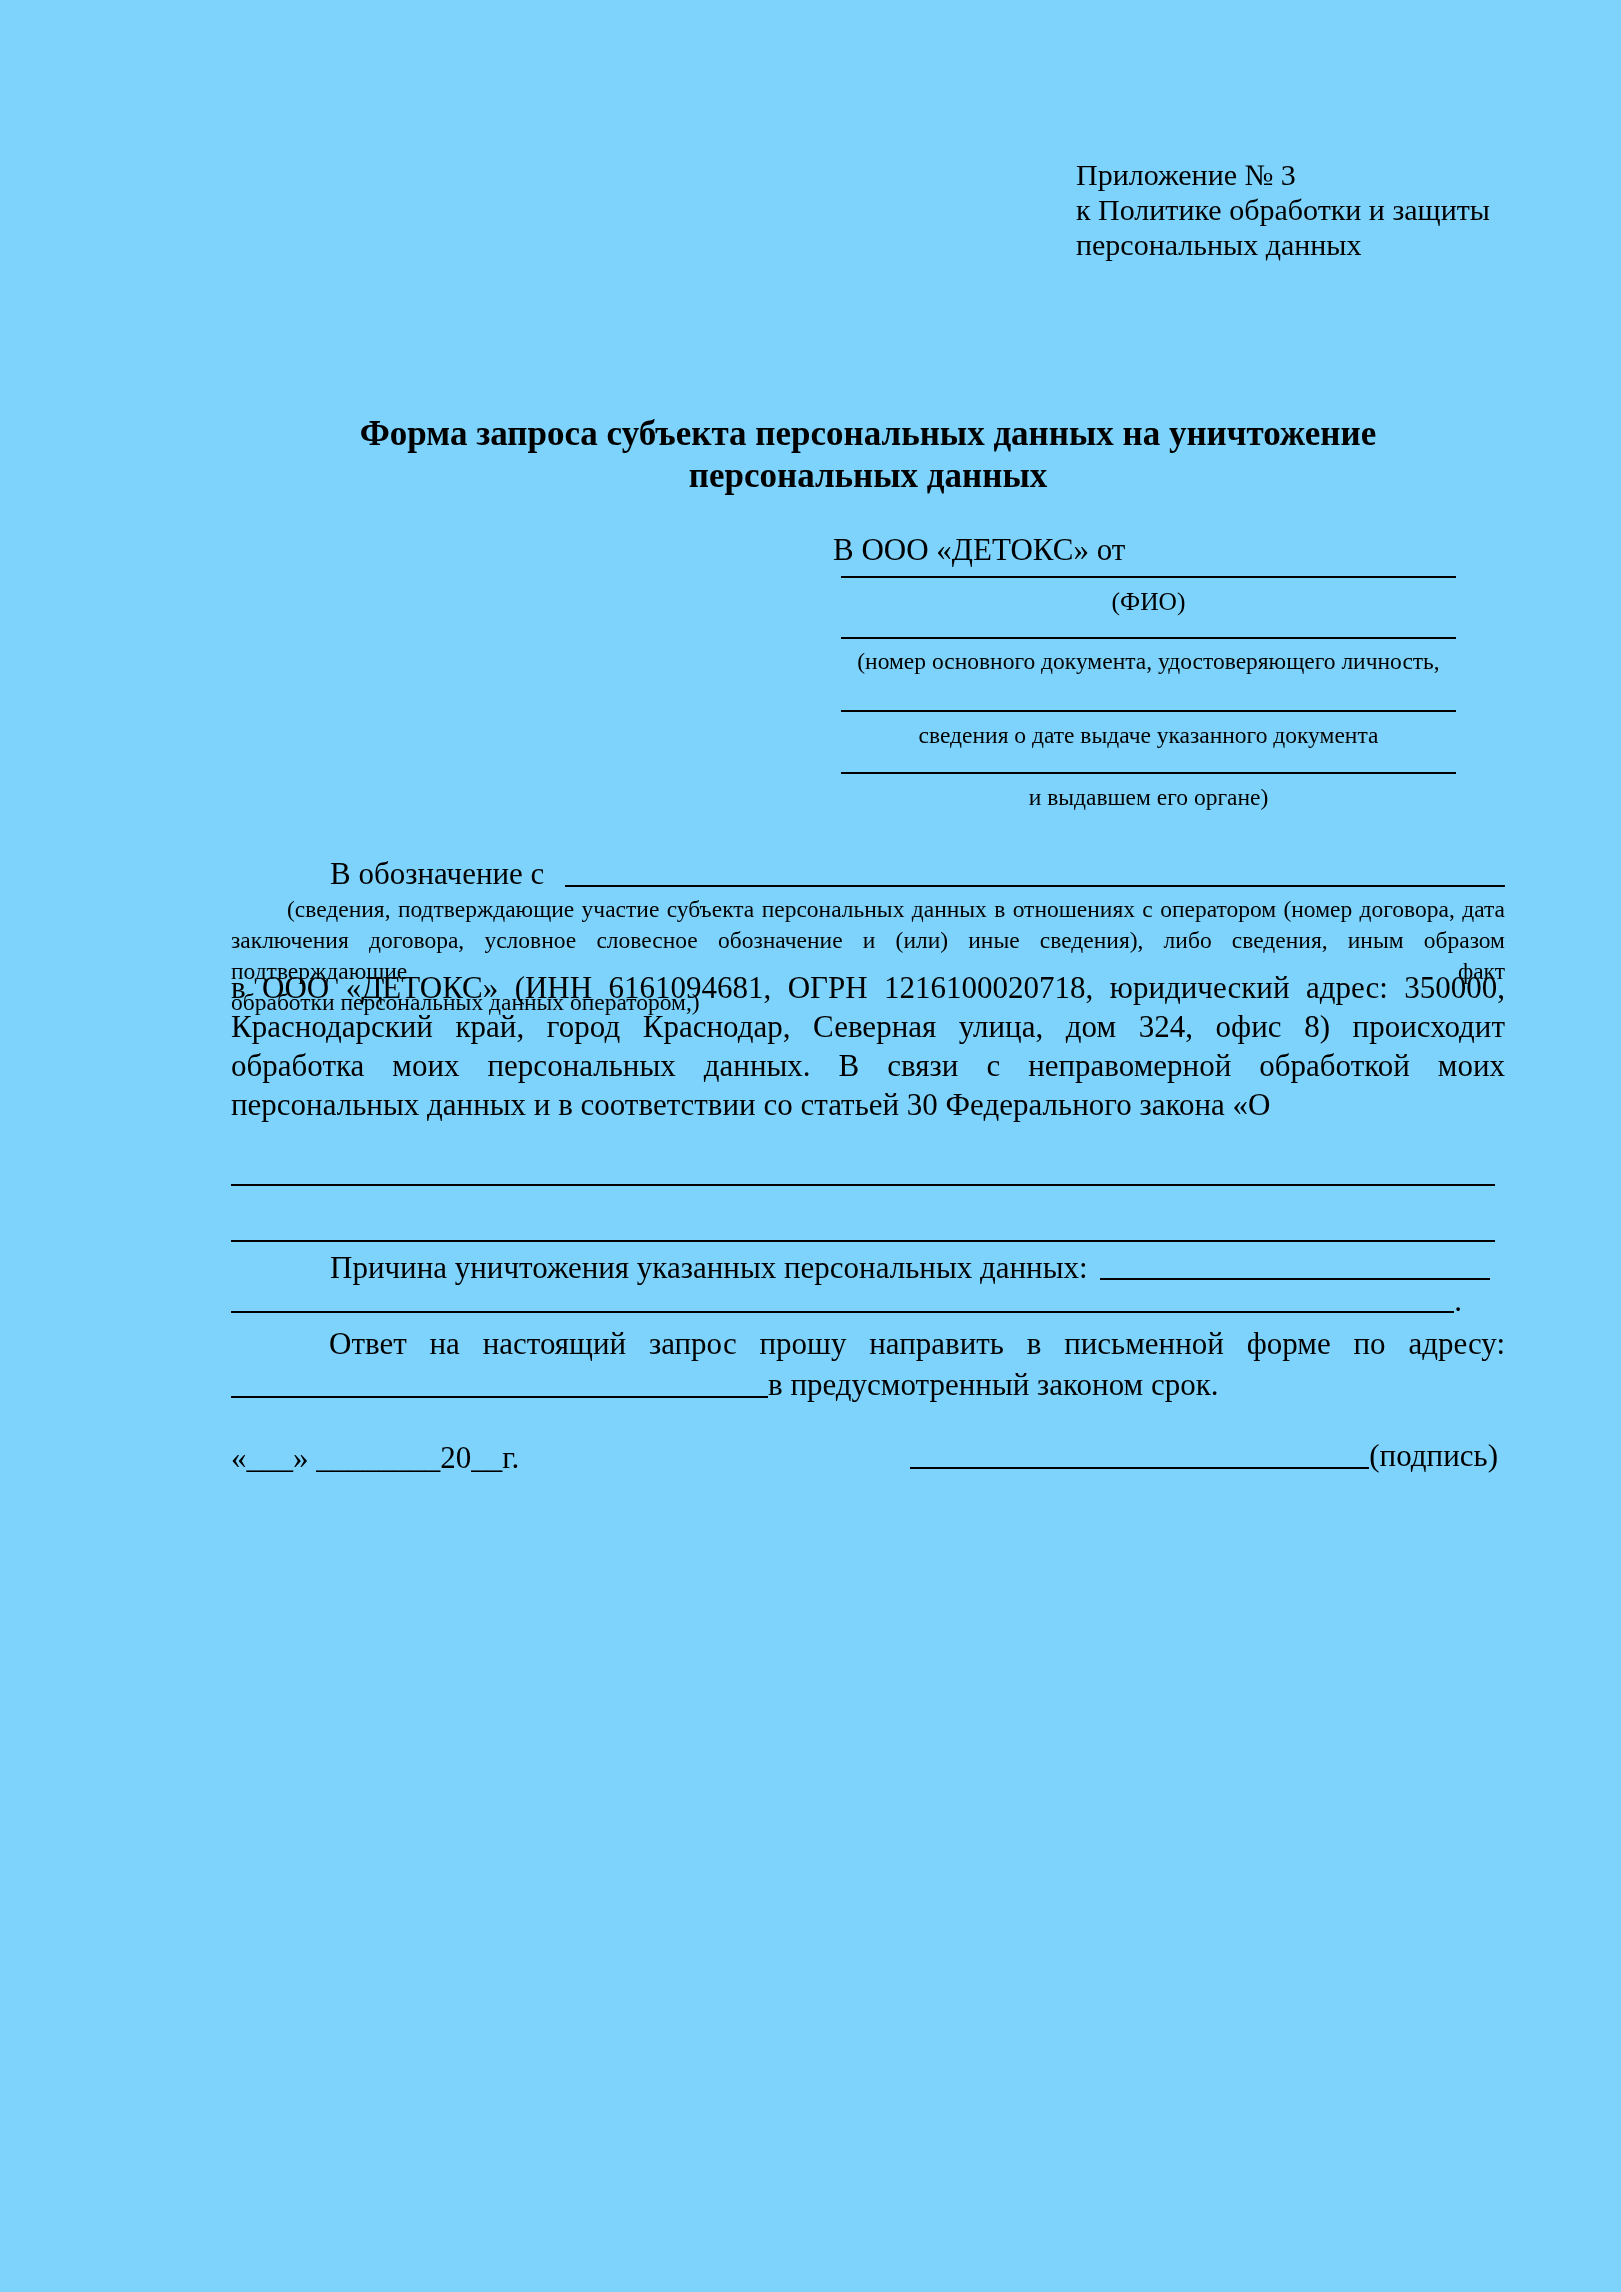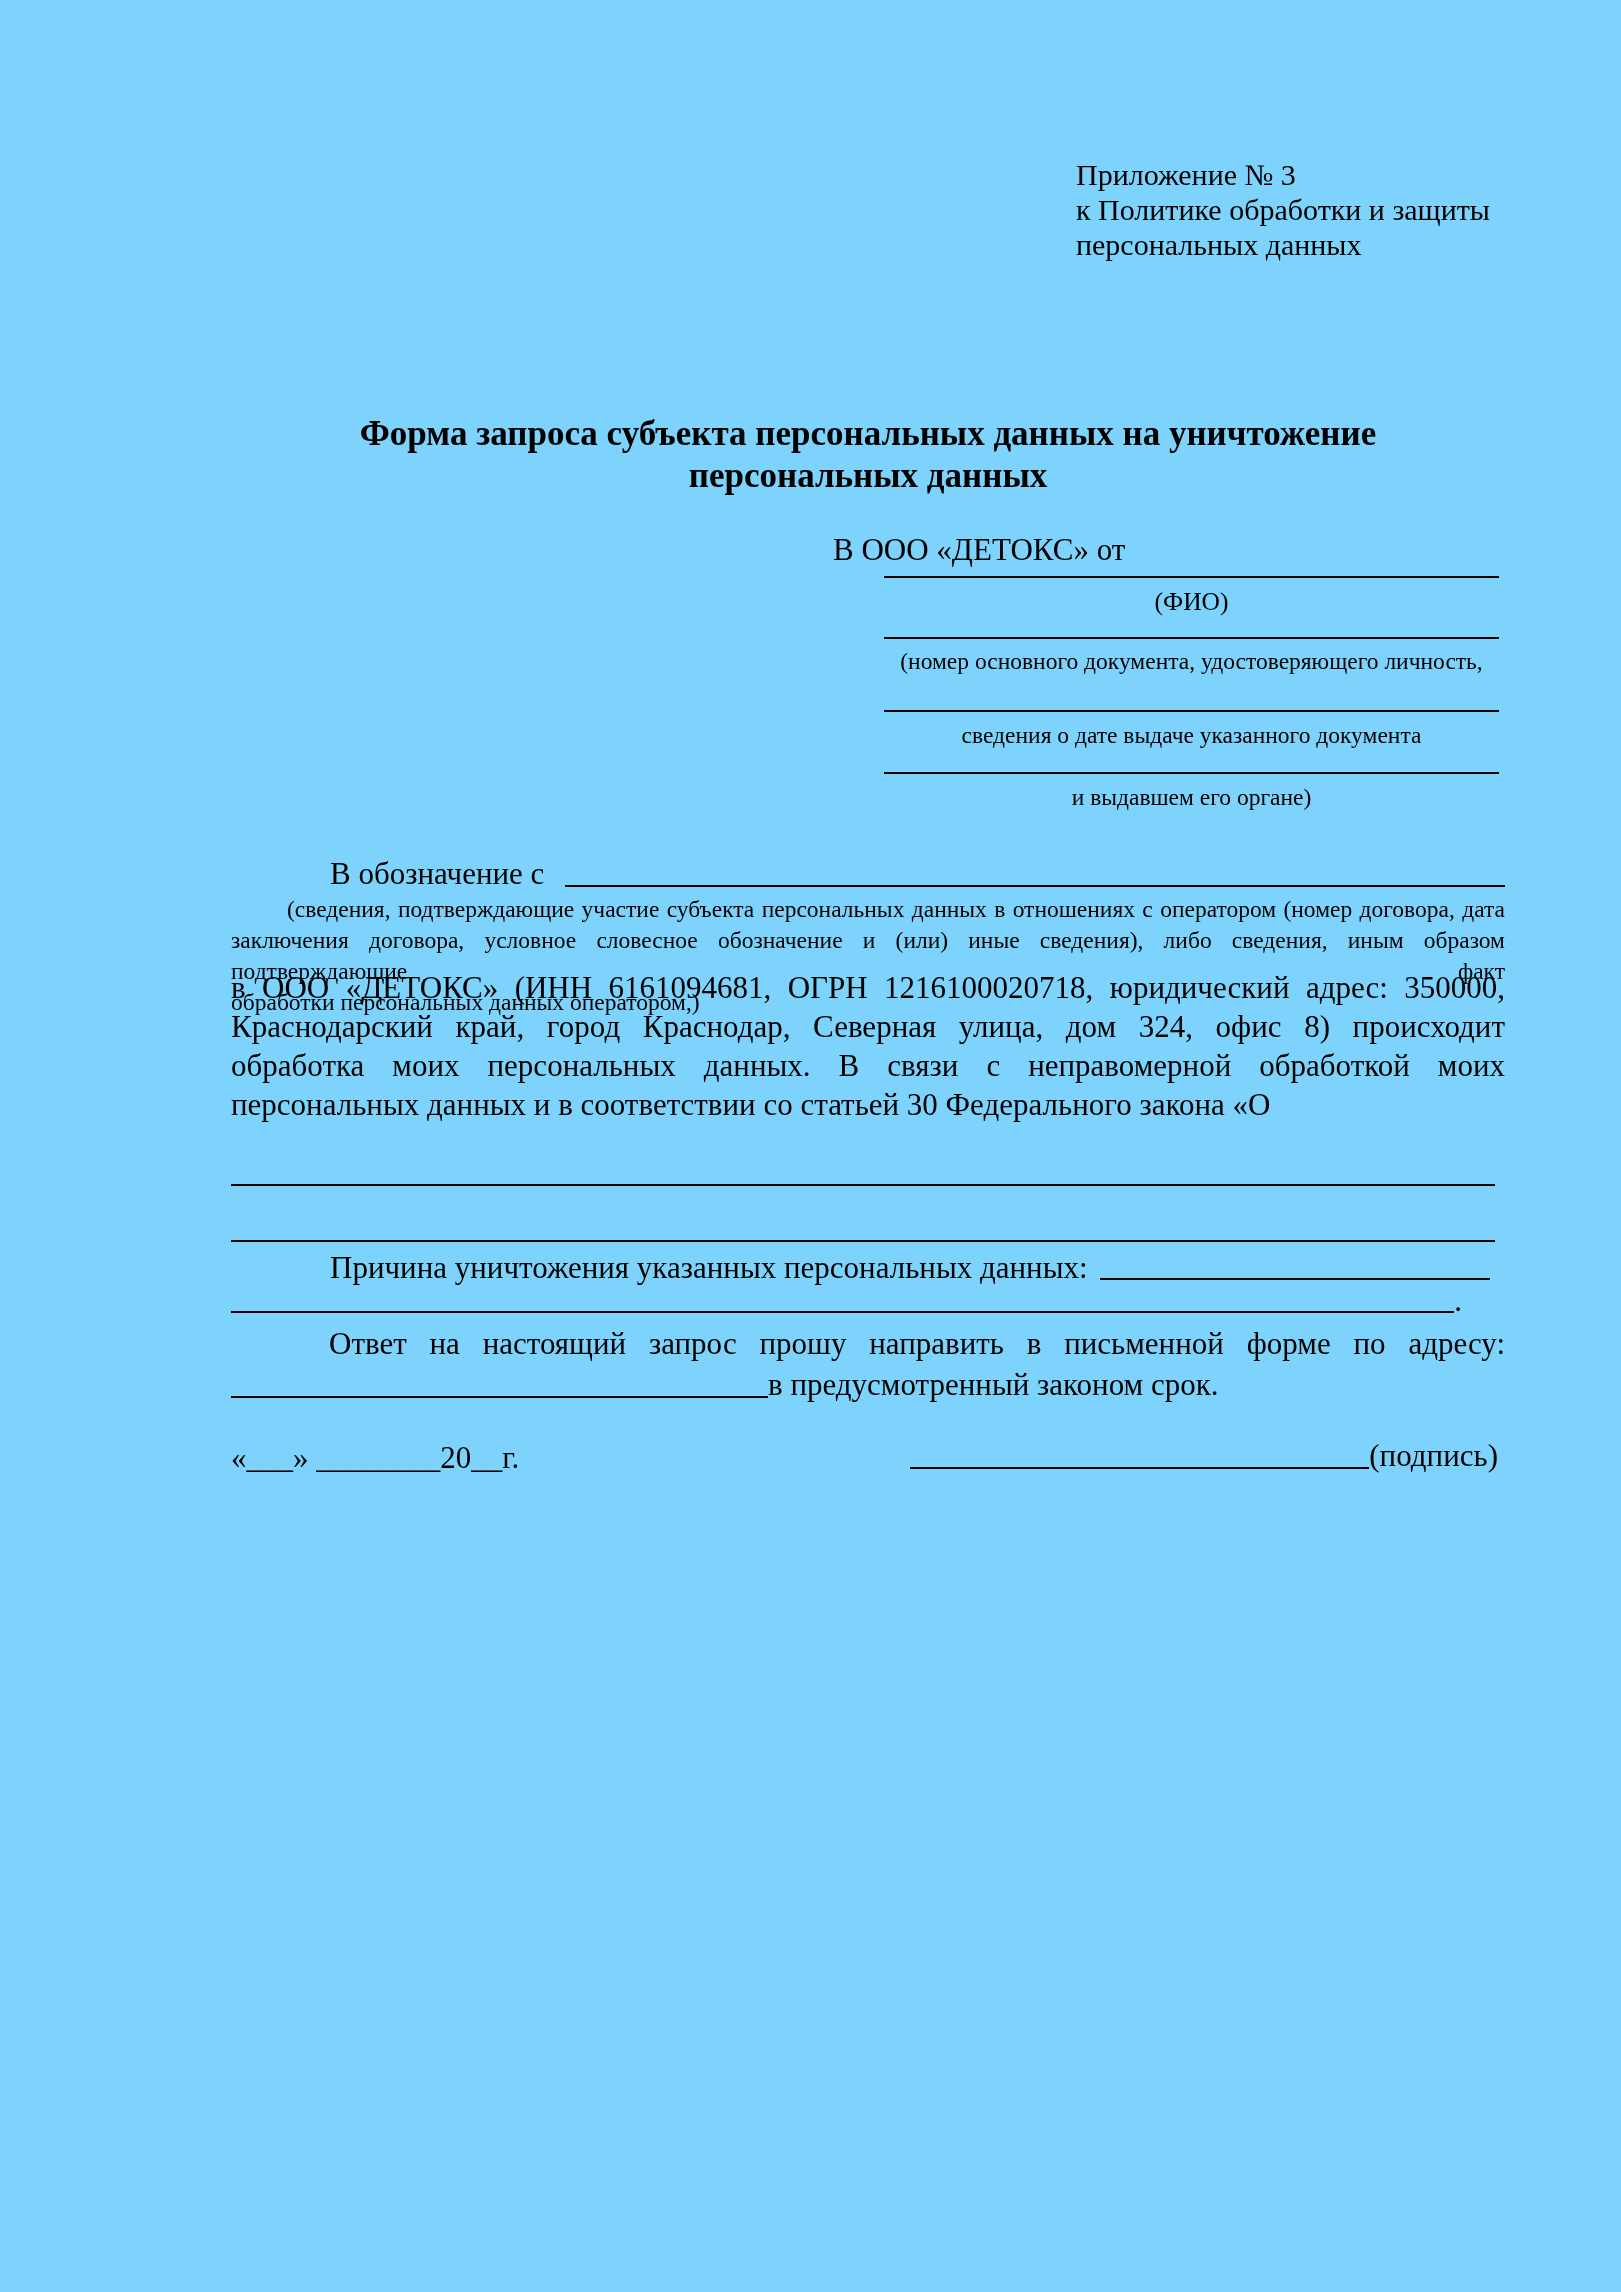--- a/index.html
+++ b/index.html
@@ -30,21 +30,21 @@
   }
   .form-title {
     left: 231px; top: 413px; width: 1274px;
     font-size: 35px; line-height: 42px; font-weight: bold;
   }
   .addressee {
     left: 833px; top: 532px;
     font-size: 31px;
   }
 
-  .fio-block { left: 884px; top: 576px; width: 615px; height: 250px; }
+  .fio-block { left: 841px; top: 576px; width: 615px; height: 250px; }
   .fio-rule {
     position: absolute; left: 0; width: 100%;
     border-top: 2.9px solid #000;
   }
   .fio-cap {
     position: absolute; left: 0; width: 100%;
     text-align: center; font-size: 23.5px; line-height: 29px;
   }
   .fio-cap.big { font-size: 25.5px; }
 

